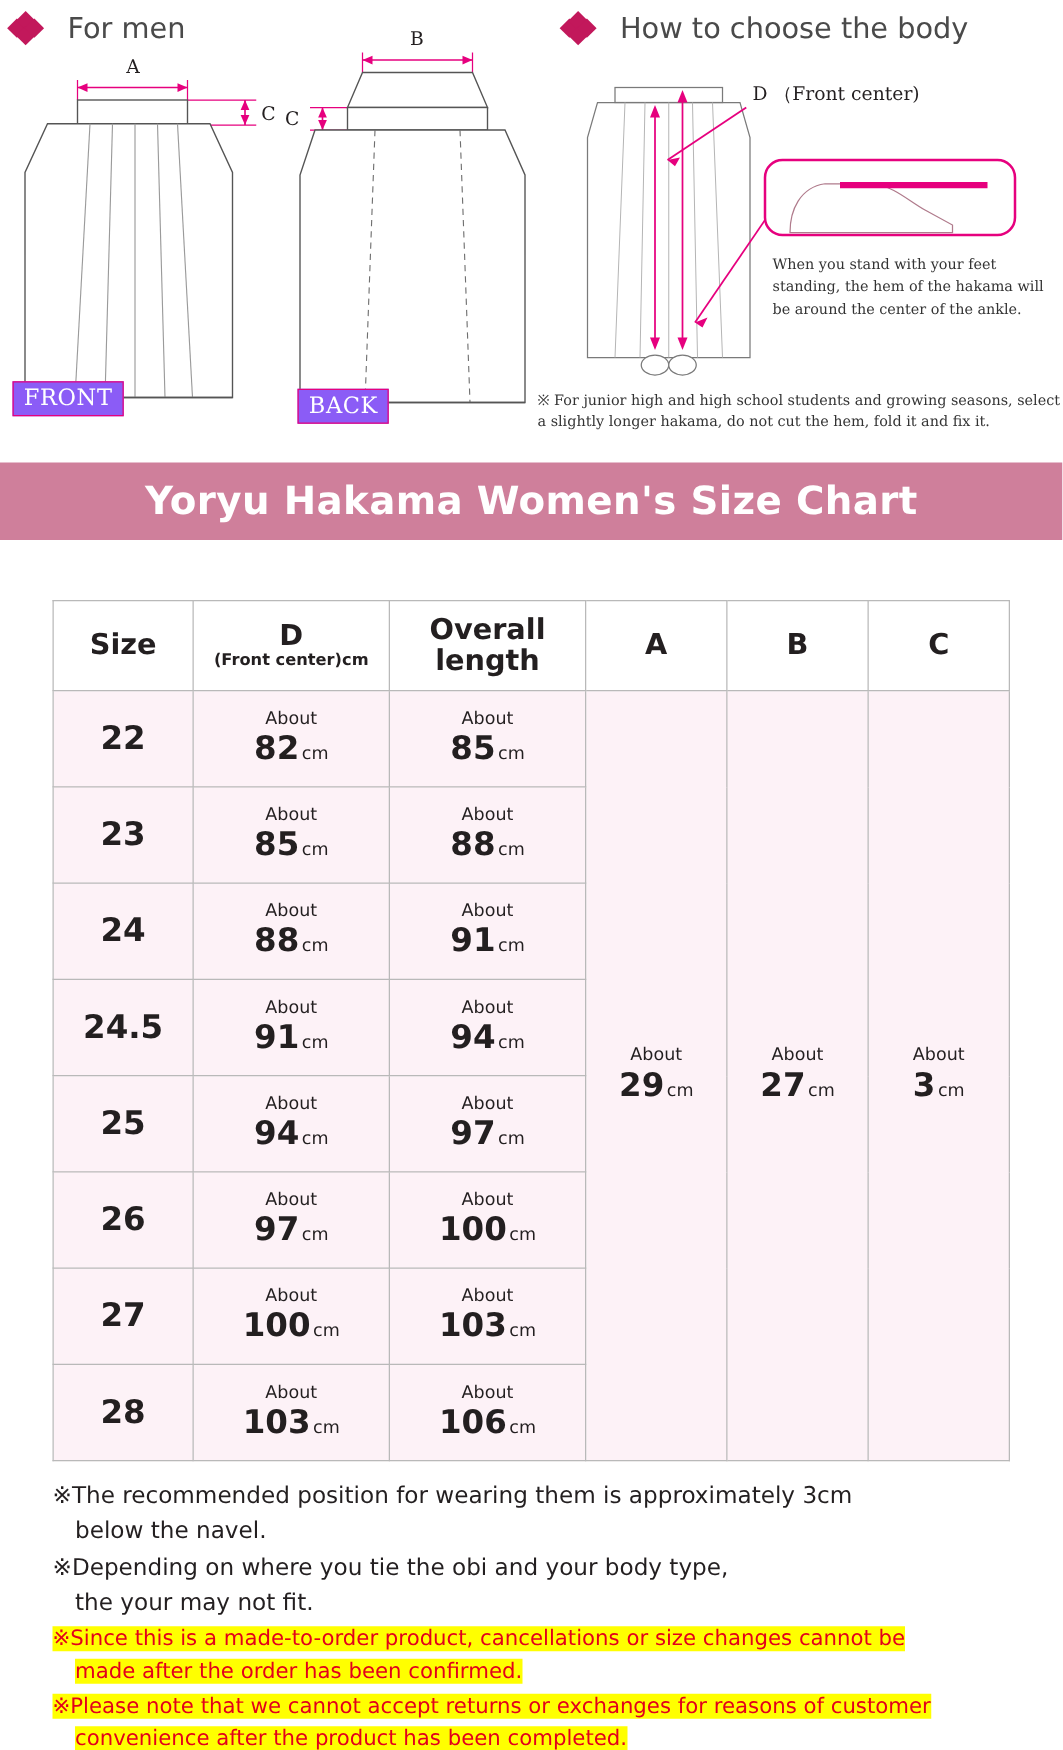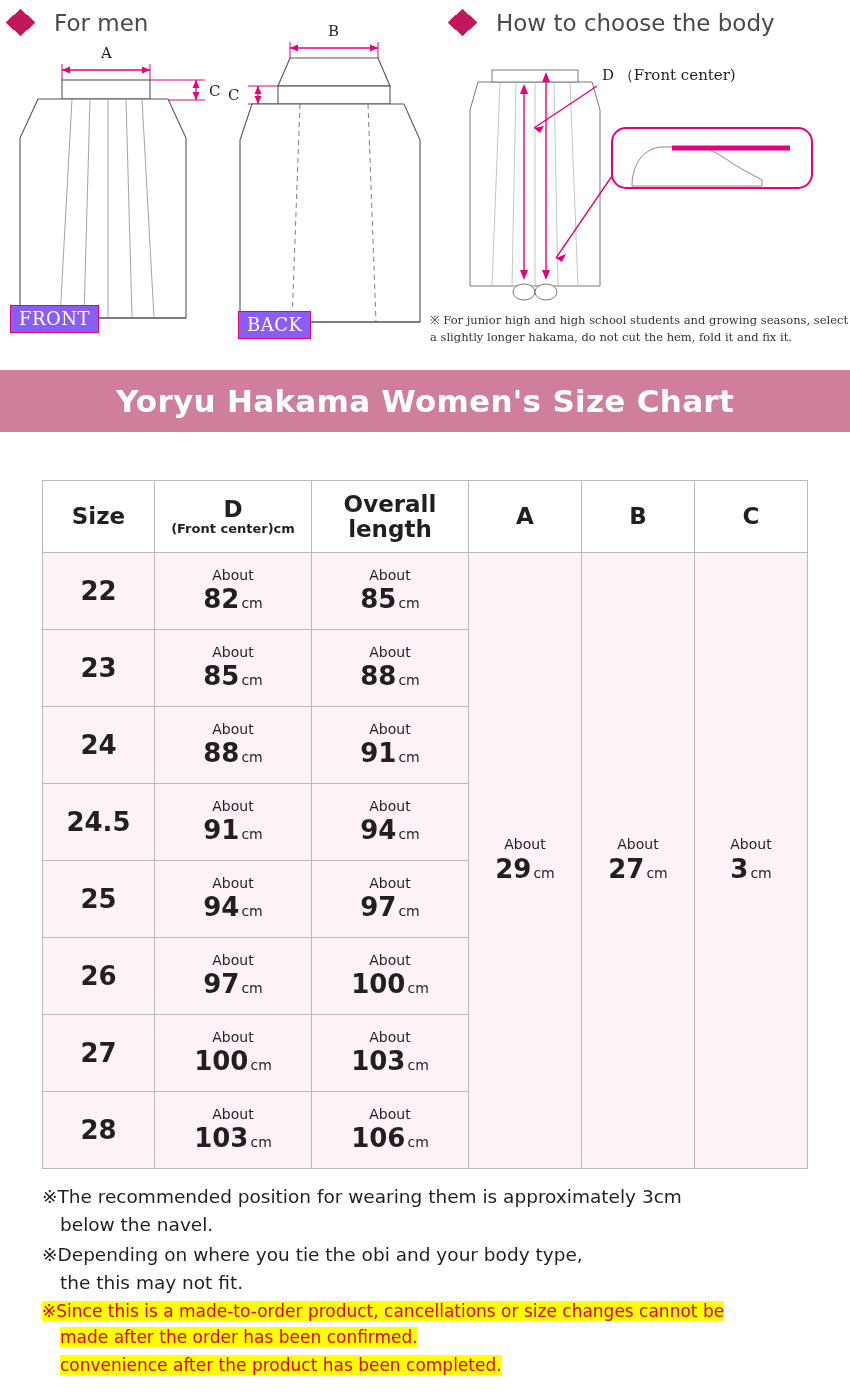--- a/index.html
+++ b/index.html
@@ -307,20 +307,21 @@
 
   <span class="dim-label" style="left:101px; top:44px;">A</span>
   <span class="dim-label" style="left:209px; top:82px;">C</span>
   <span class="dim-label" style="left:328px; top:22px;">B</span>
   <span class="dim-label" style="left:228px; top:86px;">C</span>
   <span class="dim-label" style="left:602px; top:66px;">D （Front center)</span>
 
   <span class="tag tag-front">FRONT</span>
   <span class="tag tag-back">BACK</span>
 
+  <div class="note-block">When you stand with your feet standing, the hem of the hakama will be around the center of the ankle.</div>
   <div class="note-bottom">※ For junior high and high school students and growing seasons, select a slightly longer hakama, do not cut the hem, fold it and fix it.</div>
 </div>
 
 <div class="chart-header">
   <span>Yoryu Hakama Women's Size Chart</span>
 </div>
 
 <div class="table-wrap">
   <table class="size-chart">
     <colgroup>
@@ -459,22 +460,23 @@
   </table>
 </div>
 
 <div class="footnotes">
   <span class="fn">
     <span>※The recommended position for wearing them is approximately 3cm</span>
     <span class="ind">below the navel.</span>
   </span>
   <span class="fn">
     <span>※Depending on where you tie the obi and your body type,</span>
-    <span class="ind">the this may not fit.</span>
+    <span class="ind">the your may not fit.</span>
   </span>
   <span class="fn fn-warn">
     <span class="hl">※Since this is a made-to-order product, cancellations or size changes cannot be</span>
     <span class="ind"><span class="hl">made after the order has been confirmed.</span></span>
   </span>
   <span class="fn fn-warn">
+    <span class="hl">※Please note that we cannot accept returns or exchanges for reasons of customer</span>
     <span class="ind"><span class="hl">convenience after the product has been completed.</span></span>
   </span>
 </div>
 
 </body></html>

